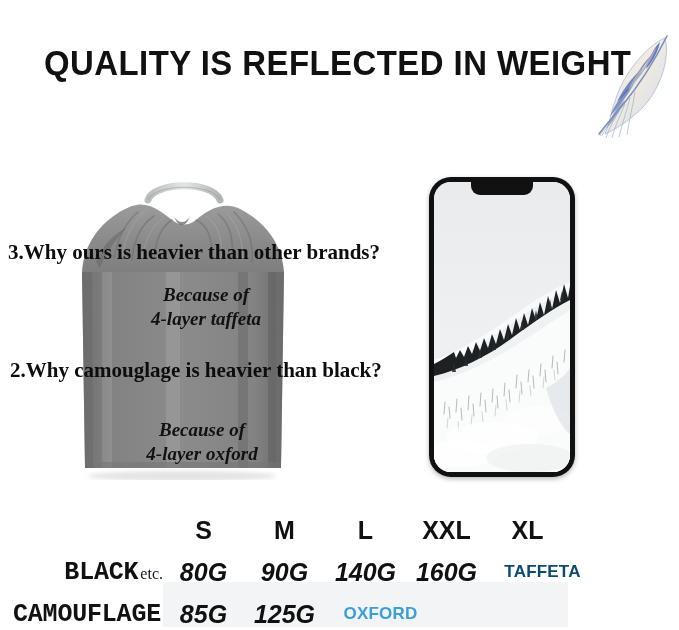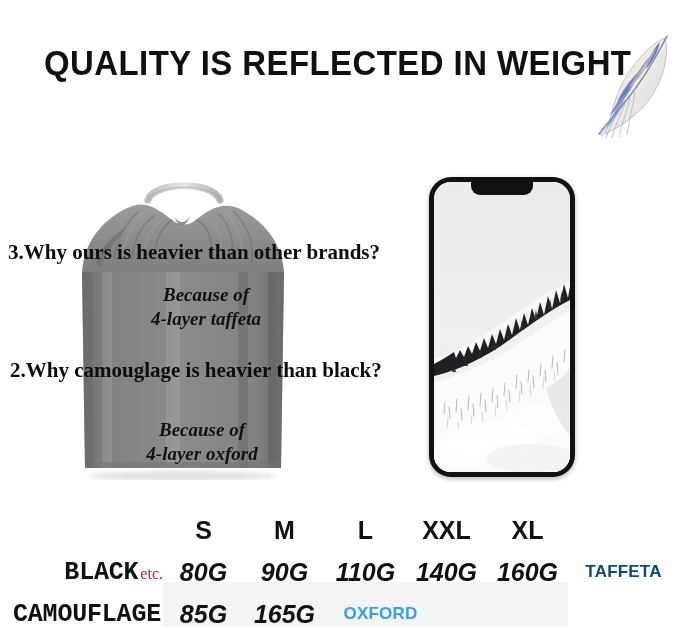--- a/index.html
+++ b/index.html
@@ -154,21 +154,21 @@
     font-family: Liberation Mono, monospace;
     font-weight: 700;
     font-size: 25px;
     color: #111111;
     letter-spacing: -0.2px;
   }
   .rowlabel .sub {
     font-family: "Liberation Serif", serif;
     font-weight: 400;
     font-size: 16px;
-    color: #be185d;
+    color: #0f172a;
     margin-left: 2px;
   }
   .cell {
     width: 81px;
     text-align: center;
     font-family: "Liberation Sans Narrow", "Liberation Sans", sans-serif;
     font-weight: 700;
     color: #111111;
     white-space: nowrap;
   }
@@ -430,28 +430,27 @@
     <div class="cell">XL</div>
     <div class="tagcell"></div>
   </div>
 
   <div class="trow" id="row-black">
     <div class="rowlabel">
       <span class="main">BLACK</span><span class="sub">etc.</span>
     </div>
     <div class="cell">80G</div>
     <div class="cell">90G</div>
-    <div class="cell">110G</div>
     <div class="cell">140G</div>
     <div class="cell">160G</div>
     <div class="tagcell" id="tag-taffeta">TAFFETA</div>
   </div>
 
   <div class="trow" id="row-camo">
     <div class="rowlabel">
       <span class="main">CAMOUFLAGE</span><span class="sub"></span>
     </div>
     <div class="cell">85G</div>
-    <div class="cell">165G</div>
+    <div class="cell">125G</div>
     <div class="tagcell" id="tag-oxford">OXFORD</div>
   </div>
 
 </div>
 
 </body></html>

